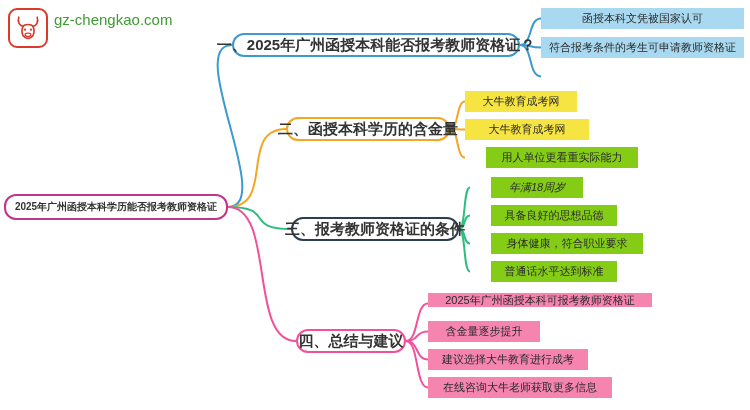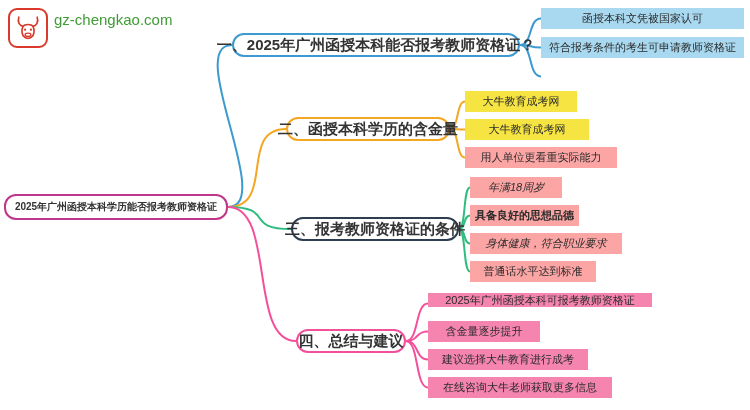--- a/index.html
+++ b/index.html
@@ -9,21 +9,21 @@
   .node{position:absolute;box-sizing:border-box;display:flex;align-items:center;justify-content:center;text-align:center;}
   .root-node{border:2px solid #c0368c;border-radius:12px;background:#fff;font-weight:bold;font-size:10px;color:#333;letter-spacing:0;white-space:nowrap;z-index:2;}
   .branch-node{border:2px solid;border-radius:13px;background:#fff;font-weight:bold;font-size:15px;color:#333;white-space:nowrap;z-index:2;}
   .b1{border-color:#3d9ad1;}
   .b2{border-color:#f5a623;}
   .b3{border-color:#2c3e50;}
   .b4{border-color:#f2509b;text-align:center;}
   .child-node{border-radius:0;font-size:11px;color:#2b2b2b;white-space:nowrap;z-index:2;padding:0 3px;}
   .c-cyan{background:#a8d9f0;}
   .c-yellow{background:#f6e443;}
-  .c-green{background:#fca5a5;}
+  .c-green{background:#84cc16;margin-left:21px;}
   .c-pink{background:#f584ae;}
   .logo{position:absolute;left:8px;top:8px;display:flex;gap:6px;align-items:flex-start;z-index:3;}
   .logo-box{width:40px;height:40px;border:2px solid #d93a2b;border-radius:9px;display:flex;align-items:center;justify-content:center;box-sizing:border-box;background:#fff;}
   .logo-text{display:flex;flex-direction:column;line-height:1.25;padding-top:3px;}
   .logo-title{font-size:13px;font-weight:bold;color:#3f9c35;}
   .logo-url{font-size:15px;color:#3f9c35;}
 </style>
 </head>
 <body>
 
@@ -83,22 +83,22 @@
   <div class="node branch-node b4" style="left:296px;top:329px;width:110px;height:24px;">四、总结与建议</div>
 
   <div class="node child-node c-cyan" style="left:541px;top:8px;width:203px;height:21px;">函授本科文凭被国家认可</div>
   <div class="node child-node c-cyan" style="left:541px;top:37px;width:203px;height:21px;">符合报考条件的考生可申请教师资格证</div>
 
   <div class="node child-node c-yellow" style="left:465px;top:91px;width:112px;height:21px;">大牛教育成考网</div>
   <div class="node child-node c-yellow" style="left:465px;top:119px;width:124px;height:21px;">大牛教育成考网</div>
   <div class="node child-node c-green" style="left:465px;top:147px;width:152px;height:21px;">用人单位更看重实际能力</div>
 
   <div class="node child-node c-green" style="left:470px;top:177px;width:92px;height:21px;font-style:italic;">年满18周岁</div>
-  <div class="node child-node c-green" style="left:470px;top:205px;width:109px;height:21px;font-weight:bold;">具备良好的思想品德</div>
-  <div class="node child-node c-green" style="left:470px;top:233px;width:152px;height:21px;font-style:italic;">身体健康，符合职业要求</div>
+  <div class="node child-node c-green" style="left:470px;top:205px;width:126px;height:21px;">具备良好的思想品德</div>
+  <div class="node child-node c-green" style="left:470px;top:233px;width:152px;height:21px;">身体健康，符合职业要求</div>
   <div class="node child-node c-green" style="left:470px;top:261px;width:126px;height:21px;">普通话水平达到标准</div>
 
   <div class="node child-node c-pink" style="left:428px;top:293px;width:224px;height:14px;">2025年广州函授本科可报考教师资格证</div>
   <div class="node child-node c-pink" style="left:428px;top:321px;width:112px;height:21px;">含金量逐步提升</div>
   <div class="node child-node c-pink" style="left:428px;top:349px;width:160px;height:21px;">建议选择大牛教育进行成考</div>
   <div class="node child-node c-pink" style="left:428px;top:377px;width:184px;height:21px;">在线咨询大牛老师获取更多信息</div>
 
 </div>
 
 </body></html>

